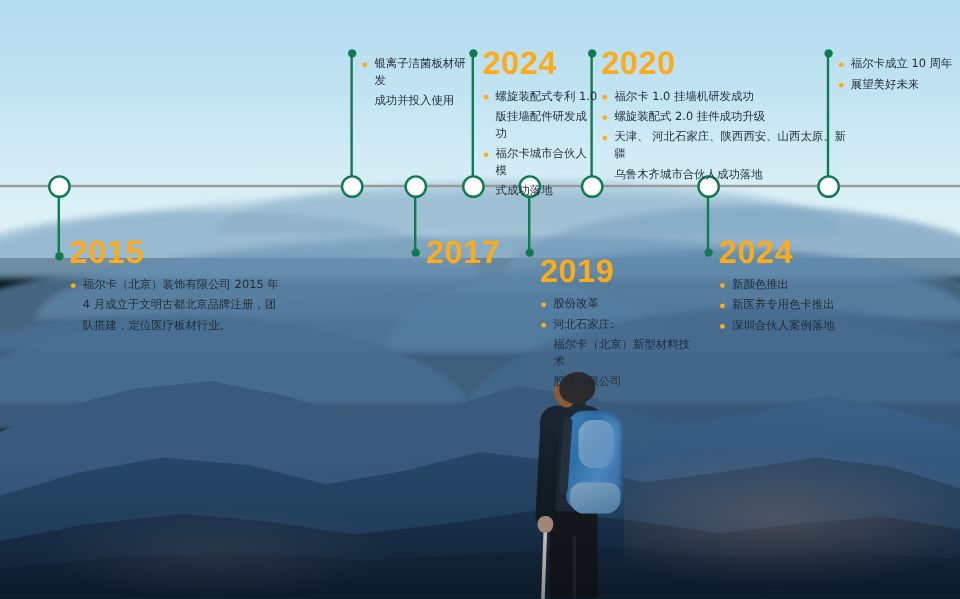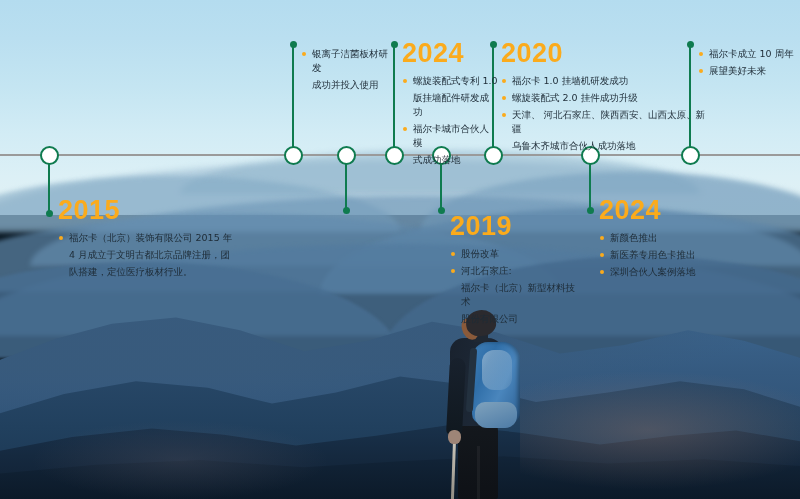--- a/index.html
+++ b/index.html
@@ -221,20 +221,21 @@
   </div>
 
   <div class="entry" style="left:301px; top:40px; width:96px;">
     <div class="bullets">
       <div class="bullet">银离子洁菌板材研发</div>
       <div class="bullet nodot cont">成功并投入使用</div>
     </div>
   </div>
 
   <div class="entry" style="left:355px; top:197px; width:90px;">
+    <div class="year">2017</div>
   </div>
 
   <div class="entry" style="left:402px; top:40px; width:96px;">
     <div class="year">2024</div>
     <div class="bullets">
       <div class="bullet">螺旋装配式专利 1.0</div>
       <div class="bullet nodot cont">版挂墙配件研发成功</div>
       <div class="bullet">福尔卡城市合伙人模</div>
       <div class="bullet nodot cont">式成功落地</div>
     </div>

